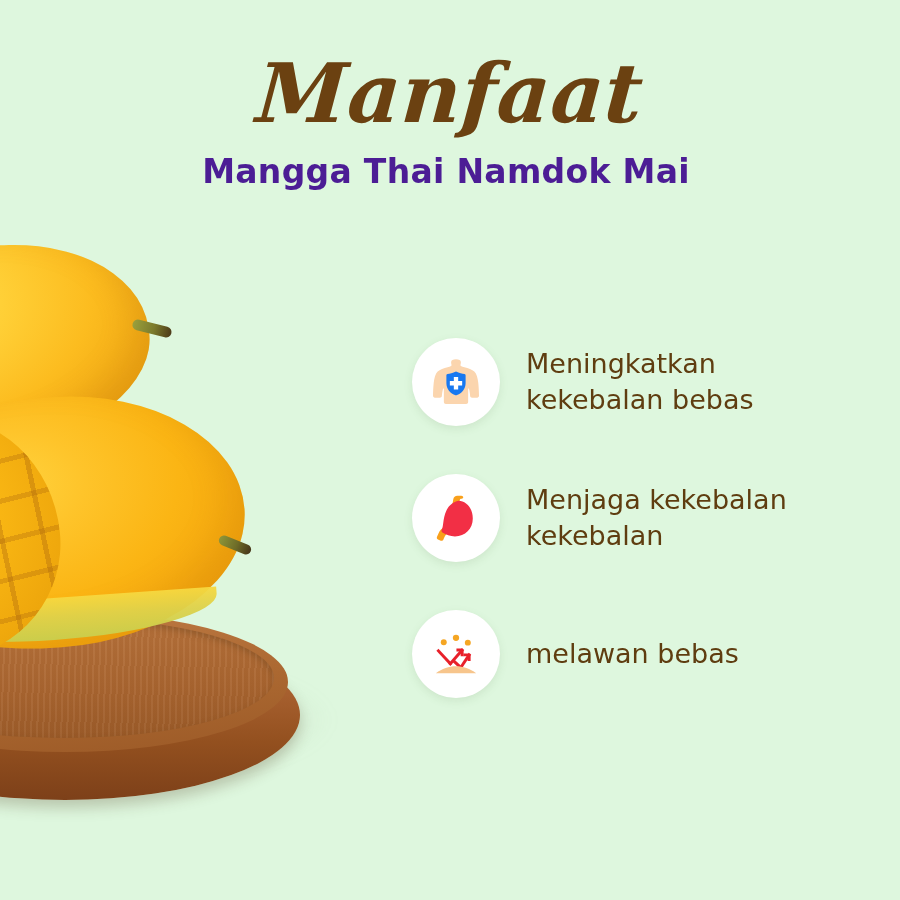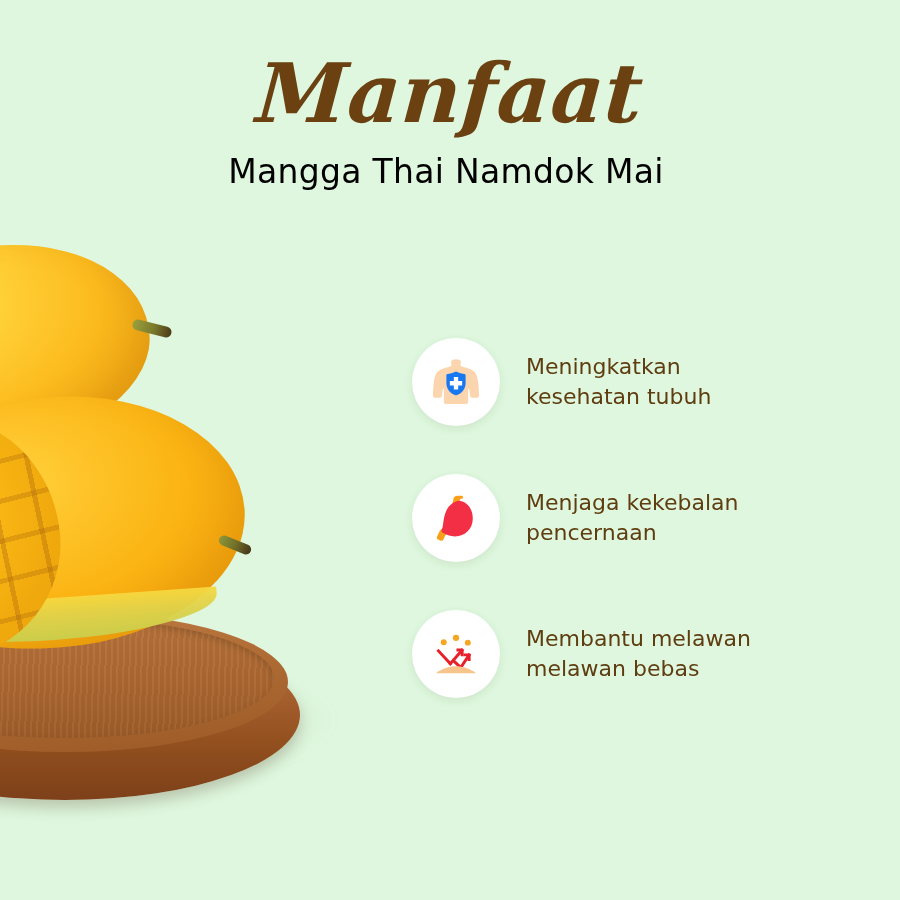--- a/index.html
+++ b/index.html
@@ -36,22 +36,22 @@
     font-size: 82px;
     line-height: 1.0;
     color: #6b4111;
     letter-spacing: 0.5px;
     margin: 0;
     transform: skewX(-4deg);
   }
   .subtitle {
     font-family: "DejaVu Sans", sans-serif;
     font-size: 33px;
-    font-weight: 400;
-    color: #000000;
+    font-weight: 700;
+    color: #4c1d95;
     margin: 18px 8px 0 0;
     letter-spacing: 0.3px;
   }
 
   
   .benefits {
     position: absolute;
     left: 412px;
     top: 338px;
     width: 470px;
@@ -74,21 +74,21 @@
     box-shadow: 0 3px 8px rgba(90,120,80,0.13);
     display: flex;
     align-items: center;
     justify-content: center;
   }
   .icon-circle svg { display: block; }
 
   .benefit-text {
     margin-left: 26px;
     font-family: "DejaVu Sans", sans-serif;
-    font-size: 22px;
+    font-size: 27px;
     line-height: 1.35;
     color: #5f3d10;
     max-width: 330px;
   }
 
   
   .photo {
     position: absolute;
     left: -60px;
     top: 230px;
@@ -276,37 +276,37 @@
 
           <path d="M32 7c-3.2 0-5.4 1.1-5.4 3.1 0 1.5.5 2.5.5 3.4 0 .8-1.2 1.4-4.4 2.3-4.1 1.1-8.6 2.6-10.9 4.6C9.2 22.8 8 27.5 7.4 33.2 6.9 38 6.7 43 6.6 47.2c0 1.2.9 2.1 2.1 2.1h5.6c1.1 0 2-.8 2.1-1.9.2-2.4.6-5.4 1.2-7.7.2-.6 1-.5 1 .1v14.4c0 1.2 1 2.2 2.2 2.2h22.4c1.2 0 2.2-1 2.2-2.2V39.8c0-.6.8-.7 1-.1.6 2.3 1 5.3 1.2 7.7.1 1.1 1 1.9 2.1 1.9h5.6c1.2 0 2.1-.9 2.1-2.1-.1-4.2-.3-9.2-.8-14-.6-5.7-1.8-10.4-4.4-12.8-2.3-2-6.8-3.5-10.9-4.6-3.2-.9-4.4-1.5-4.4-2.3 0-.9.5-1.9.5-3.4C37.4 8.1 35.2 7 32 7z" fill="#fbd5ae"></path>
 
           <path d="M32 20.5c-3.6 1.7-7 2.5-9.4 2.8-.7.1-1.2.7-1.2 1.4v8.6c0 6.2 4.2 11.5 10.2 13.4.3.1.5.1.8 0 6-1.9 10.2-7.2 10.2-13.4v-8.6c0-.7-.5-1.3-1.2-1.4-2.4-.3-5.8-1.1-9.4-2.8z" fill="#1878f0"></path>
 
           <path d="M29.6 26.6h4.8v4.4h4.4v4.8h-4.4v4.4h-4.8v-4.4h-4.4v-4.8h4.4z" fill="#ffffff"></path>
         </svg>
       </div>
       <div class="benefit-text">
         <div>Meningkatkan</div>
-        <div>kesehatan tubuh</div>
+        <div>kekebalan bebas</div>
       </div>
     </div>
 
     <div class="benefit-row">
       <div class="icon-circle">
         <svg width="56" height="56" viewBox="0 0 64 64" aria-hidden="true">
 
           <path d="M33.5 6.5c-2.4 0-4.2 1.7-4.6 4l-1.3 7.6 7.4 1.4 1.3-7.8c.2-1.1.9-1.6 1.8-1.6 1.2 0 2.2-1 2.2-2.2V8.6c0-1.2-1-2.1-2.2-2.1z" fill="#f9a01b"></path>
           <path d="M17.8 43.2c-2.3 1-4.3 3.3-5.7 6.1-.7 1.4-1.4 3-1.9 4.3-.4 1.1.1 2.4 1.2 2.9l3.2 1.4c1.1.5 2.4 0 2.9-1.1.4-1 1-2.3 1.5-3.4.9-1.8 1.8-2.8 2.6-3.2z" fill="#f9a01b"></path>
 
           <path d="M34.8 12.4c-5.9 1.1-10.8 5.2-13.6 10.8-2.4 4.8-3.2 10-3.8 14.6-.4 3.1-.7 5.8-1.7 7.6-.6 1.1-.3 2.5.8 3.2 3.9 2.6 9 4.4 14.3 4.4 11.6 0 20.4-8.4 20.4-20.4 0-11.2-6.8-19.8-16.4-20.2z" fill="#f22f45"></path>
         </svg>
       </div>
       <div class="benefit-text">
         <div>Menjaga kekebalan</div>
-        <div>pencernaan</div>
+        <div>kekebalan</div>
       </div>
     </div>
 
     <div class="benefit-row">
         <div class="icon-circle">
         <svg width="56" height="56" viewBox="0 0 64 64" aria-hidden="true">
 
           <circle cx="18" cy="18.5" r="3.4" fill="#f5a623"></circle>
           <circle cx="32" cy="13.5" r="3.6" fill="#f5a623"></circle>
           <circle cx="45.5" cy="19" r="3.4" fill="#f5a623"></circle>
@@ -317,19 +317,18 @@
             <path d="M30.5 41 L37.5 47.5"></path>
             <path d="M37.5 47.5 L47 33"></path>
           </g>
           <path d="M39 27.5 L39 34.5 M39 27.5 L32.5 27.5" stroke="#e8202a" stroke-width="3.4" fill="none"></path>
           <path d="M47 33 L47 40 M47 33 L40.5 33" stroke="#e8202a" stroke-width="3.4" fill="none"></path>
 
           <path d="M9 54c7-5.5 15-8 23-8s16 2.5 23 8z" fill="#f7c58c"></path>
         </svg>
       </div>
       <div class="benefit-text">
-        <div>Membantu melawan</div>
         <div>melawan bebas</div>
       </div>
     </div>
 
   </div>
 </div>
 
 </body></html>

